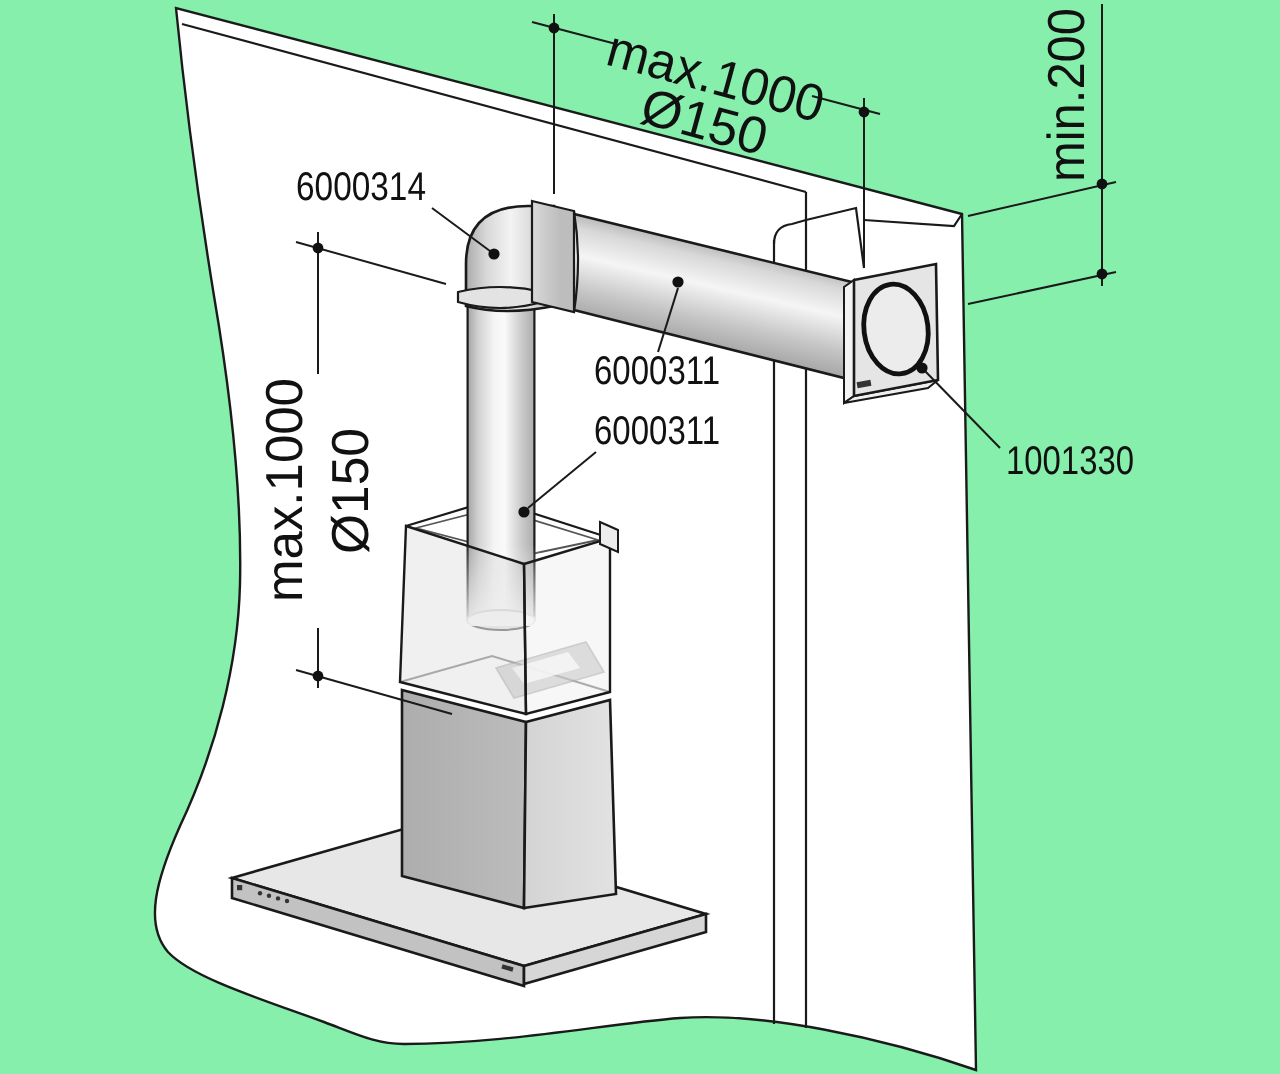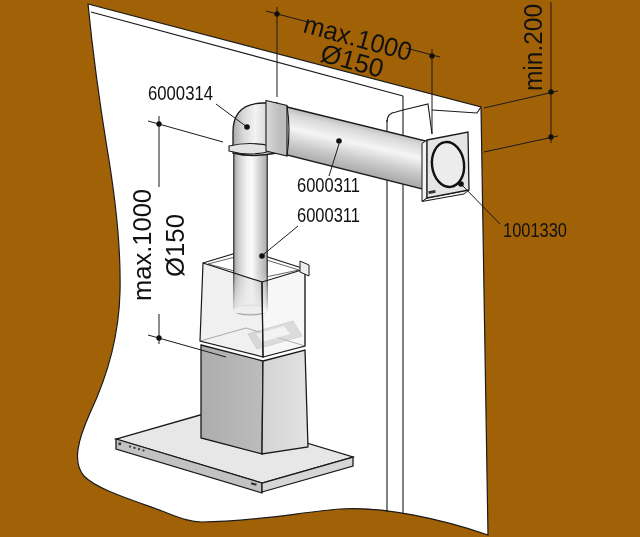--- a/index.html
+++ b/index.html
@@ -1,16 +1,16 @@
 <!DOCTYPE html>
 <html><head>
 <meta charset="utf-8">
 <style>
   html,body{margin:0;padding:0;background:#ffffff;}
-  .stage{position:relative;width:640px;height:537px;background:#a16207;overflow:hidden;
+  .stage{position:relative;width:640px;height:537px;background:#86efac;overflow:hidden;
          font-family:"Liberation Sans","DejaVu Sans",sans-serif;}
   svg{display:block}
   .ln{stroke:#1a1a1a;stroke-width:1.1;fill:none;}
   .ln-faint{stroke:#8a8a8a;stroke-width:1;fill:none;}
   .dim{stroke:#1a1a1a;stroke-width:1;fill:none;}
   .dot{fill:#111;stroke:none;}
   text{fill:#111;}
   .t-dim{font-size:26px;}
   .t-part{font-size:20px;}
 </style>

